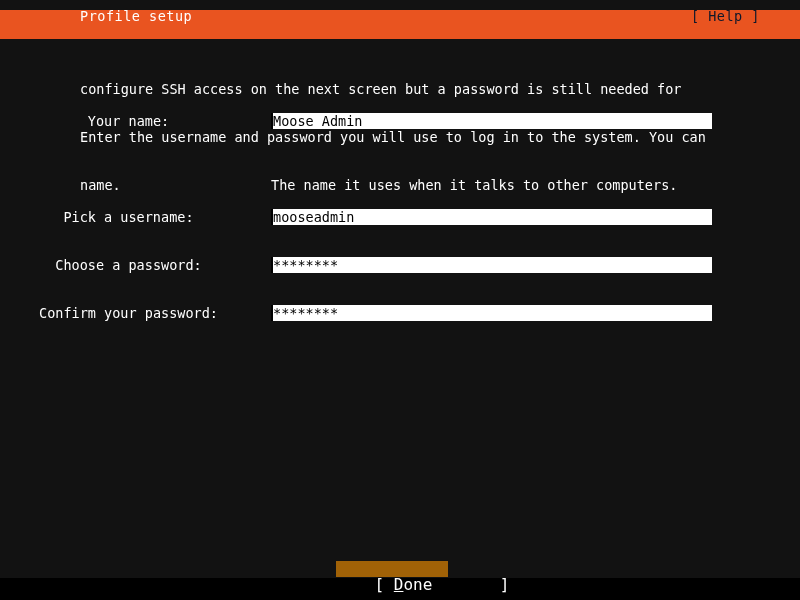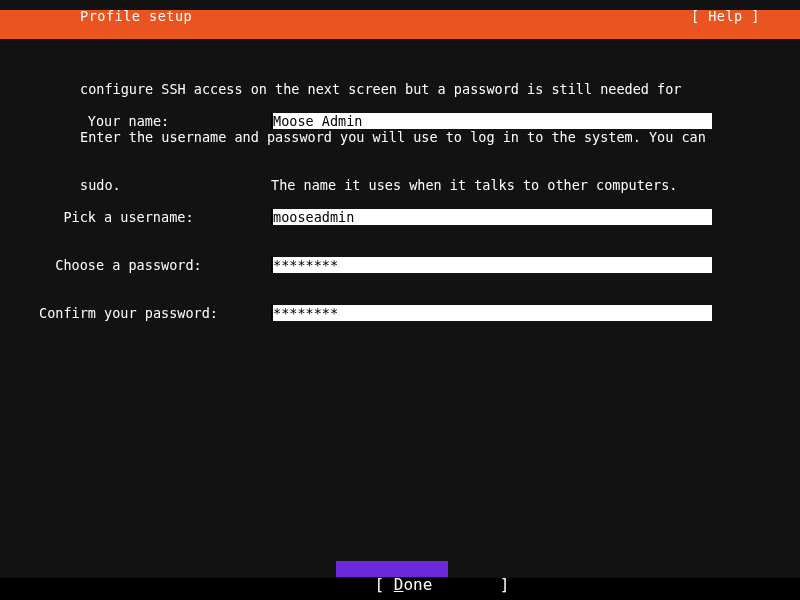--- a/index.html
+++ b/index.html
@@ -55,21 +55,21 @@
     padding: 0 40px 16px 80px;
   }
   .header-title {
     color: #ffffff;
     font-size: 13.5px;
     letter-spacing: 0.5px;
     line-height: 1;
     white-space: pre;
   }
   .header-help {
-    color: #ffffff;
+    color: #0f172a;
     font-size: 13.5px;
     letter-spacing: 0.5px;
     line-height: 1;
     white-space: pre;
     cursor: pointer;
   }
 
   
   .intro {
     position: absolute;
@@ -150,21 +150,21 @@
     text-align: center;
   }
 
   
   .done-button {
     position: absolute;
     left: 336px;
     top: 561px;
     width: 112px;
     height: 16px;
-    background: #6d28d9;
+    background: #a16207;
     color: #ffffff;
     font-size: 16px;
     line-height: 16px;
     text-align: center;
     white-space: pre;
     cursor: pointer;
     box-sizing: border-box;
   }
   .done-button .accel {
     text-decoration: underline;
@@ -179,21 +179,21 @@
   <div class="bottom-strip"></div>
 
   <div class="header-bar">
     <div class="header-title">Profile setup</div>
     <div class="header-help">[ Help ]</div>
   </div>
 
   <div class="intro">
     <span class="intro-line">configure SSH access on the next screen but a password is still needed for</span>
     <span class="intro-line">Enter the username and password you will use to log in to the system. You can</span>
-    <span class="intro-line">sudo.</span>
+    <span class="intro-line">name.</span>
   </div>
 
   <div class="form-area" id="form-area">
       <div class="field-row" style="top: 113px;">
         <div class="field-label">Your name:</div>
         <div class="field-input has-cursor"><span class="value">Moose Admin</span></div>
       </div>
       <div class="field-row" style="top: 161px;">
       </div>
       <div class="field-hint" style="top: 177px;">The name it uses when it talks to other computers.</div>

